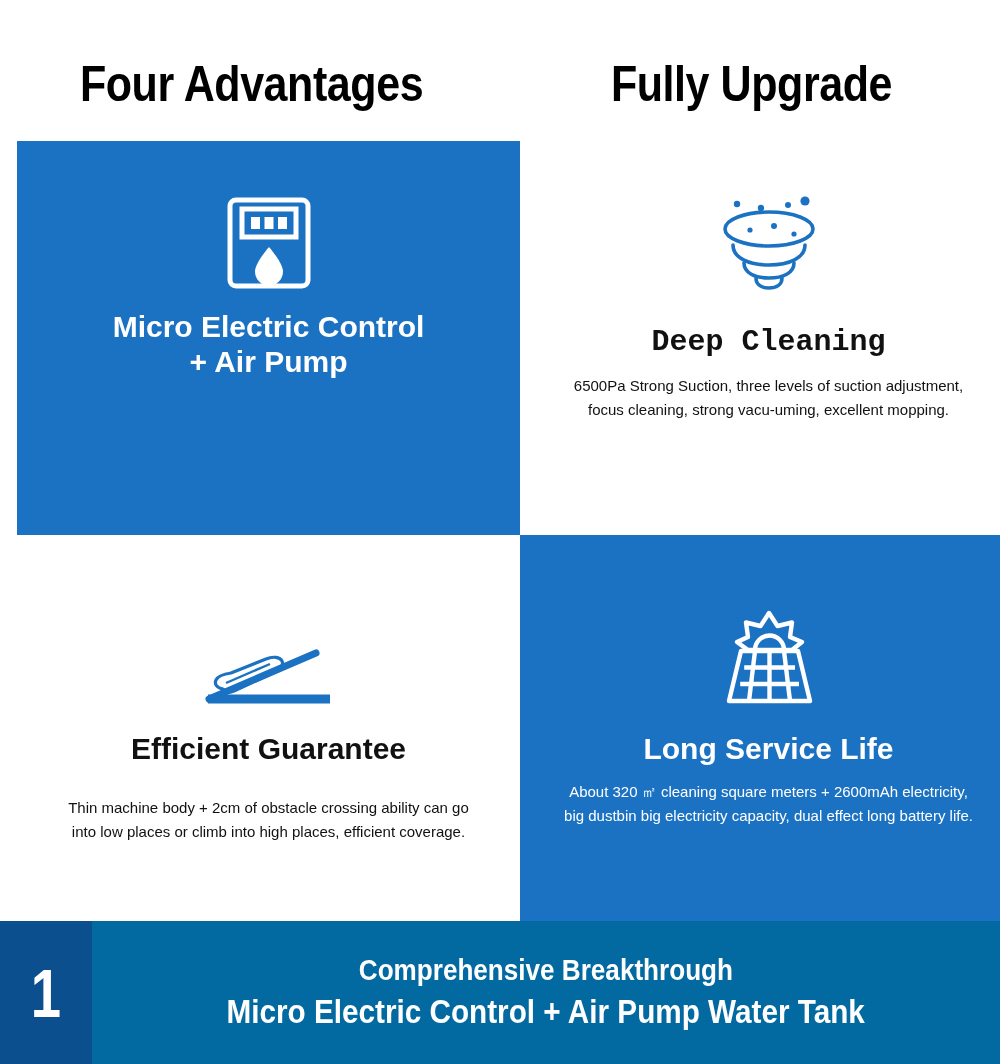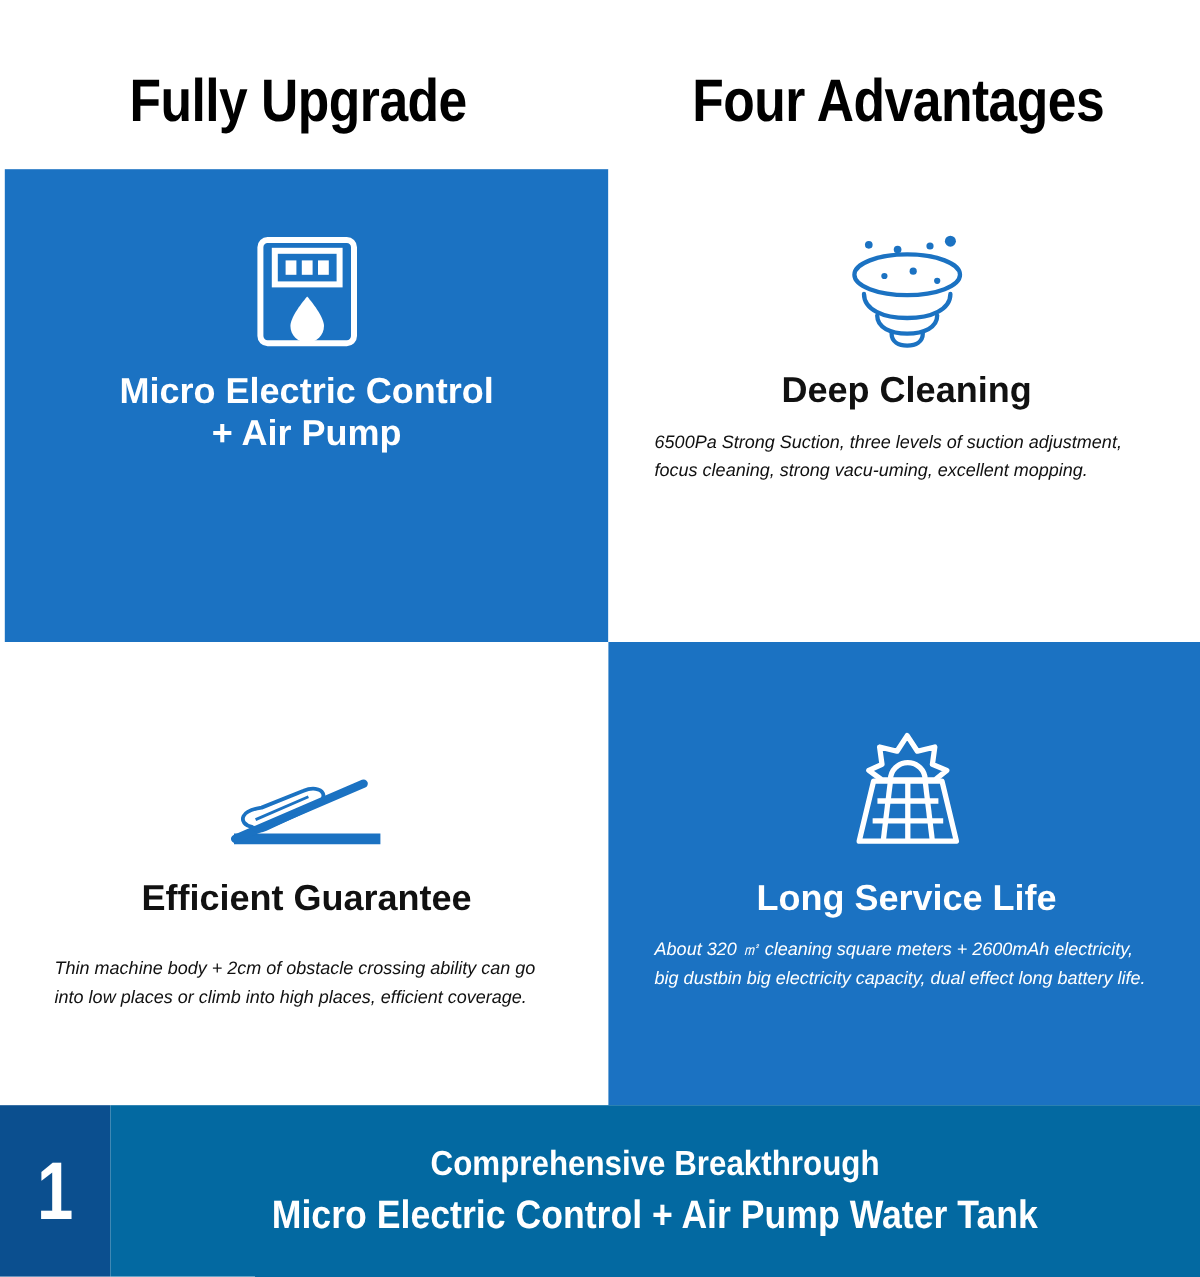--- a/index.html
+++ b/index.html
@@ -43,21 +43,21 @@
     letter-spacing: -0.5px;
     transform: scaleX(0.86);
     transform-origin: center;
     white-space: nowrap;
     padding-top: 26px;
   }
 
   
   .grid {
     position: absolute;
-    left: 4px;
+    left: 17px;
     top: 141px;
     width: 793px;
     height: 780px;
   }
   .card {
     position: absolute;
     box-sizing: border-box;
     display: flex;
     flex-direction: column;
     align-items: center;
@@ -81,30 +81,29 @@
     font-weight: bold;
     font-size: 30px;
     line-height: 1.18;
     text-align: center;
     white-space: pre-line;
     margin: 0;
   }
   .card-body {
     font-size: 15px;
     line-height: 1.58;
-    text-align: left;
+    text-align: center;
     margin: 0;
     white-space: pre-line;
-    font-style: italic;
   }
 
   .card-1 .card-title { color: #ffffff; margin-top: 18px; }
   .card-1 .card-body  { color: #ffffff; margin-top: 17px; width: 420px; }
 
-  .card-2 .card-title { color: #111111; margin-top: 17px; }
+  .card-2 .card-title { color: #111111; margin-top: 34px; font-family: Liberation Mono, monospace; }
   .card-2 .card-body  { color: #111111; margin-top: 14px; width: 420px; }
 
   .card-3 .card-title { color: #111111; margin-top: 26px; }
   .card-3 .card-body  { color: #111111; margin-top: 30px; width: 420px; }
 
   .card-4 .card-title { color: #ffffff; margin-top: 26px; text-align: center; }
   .card-4 .card-body  { color: #ffffff; margin-top: 14px; width: 420px; }
 
   
   .banner {
@@ -154,25 +153,25 @@
     white-space: nowrap;
     transform: scaleX(0.9);
   }
   .banner-line-1 { font-size: 29px; }
   .banner-line-2 { font-size: 33px; }
 </style>
 </head>
 <body>
 
 <div class="headings">
+  <div class="heading-cell left">
+    <div class="heading-text">Four Advantages</div>
+  </div>
   <div class="heading-cell right">
     <div class="heading-text">Fully Upgrade</div>
-  </div>
-  <div class="heading-cell left">
-    <div class="heading-text">Four Advantages</div>
   </div>
 </div>
 
 <div class="grid">
 
   <div class="card card-1">
     <div class="card-icon">
       <svg width="88" height="96" viewBox="0 0 88 96" fill="none" aria-hidden="true">
         <rect x="5" y="5" width="78" height="86" rx="6" ry="6" stroke="#ffffff" stroke-width="5" fill="none"></rect>
         <rect x="17" y="14" width="54" height="28" stroke="#ffffff" stroke-width="5" fill="none"></rect>

